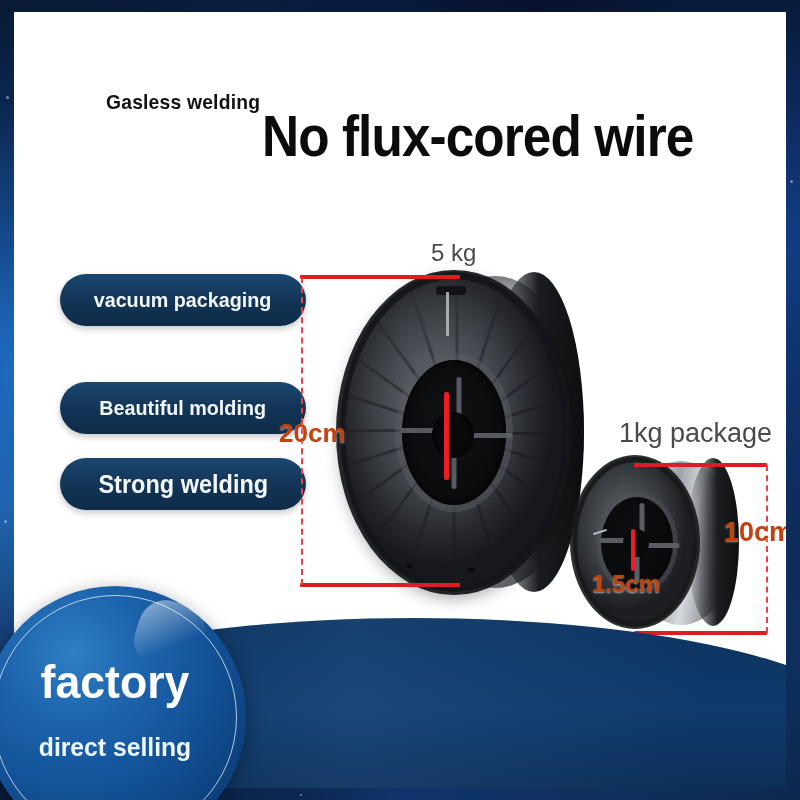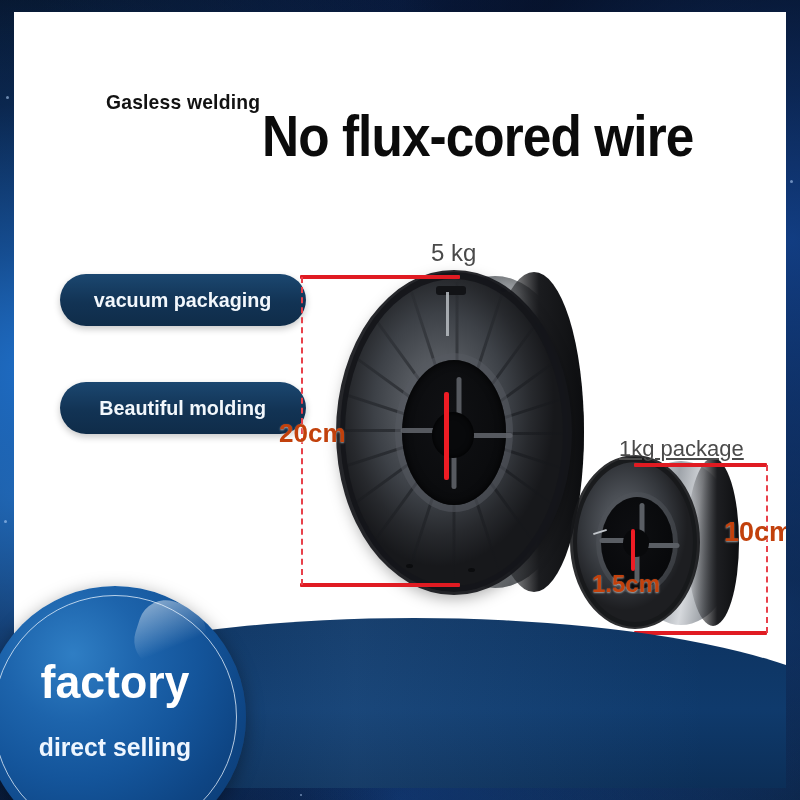--- a/index.html
+++ b/index.html
@@ -219,20 +219,23 @@
     <div class="hdr-left" id="sub1">
       <div>Gasless welding</div>
     </div>
     <div class="headline">No flux-cored wire</div>
 
     <div class="pill" id="pill0">
       <span>vacuum packaging</span>
     </div>
     <div class="pill" id="pill1">
       <span>Beautiful molding</span>
+    </div>
+    <div class="pill" id="pill2">
+      <span>Strong welding</span>
     </div>
 
     <div class="photo">
 
       <div class="spool-lg">
         <div class="lg-back"></div>
         <div class="lg-rimr"></div>
         <div class="lg-flange">
           <i class="rib" style="transform:rotate(0deg) translateX(-50%);"></i>
           <i class="rib" style="transform:rotate(18deg) translateX(-50%);"></i>
@@ -290,21 +293,21 @@
         <div class="redbar" style="left:62px;top:72px;height:42px;width:4px;"></div>
       </div>
 
       <div class="mark-gray" style="left:417px;top:17px;font-size:24px;">5 kg</div>
 
       <div class="mline-h" style="left:286px;top:53px;width:160px;"></div>
       <div class="mline-h" style="left:286px;top:361px;width:160px;"></div>
       <div class="mline-v" style="left:287px;top:55px;height:308px;"></div>
       <div class="mark-red" style="left:265px;top:196px;font-size:26px;">20cm</div>
 
-      <div class="mark-gray" style="left:605px;top:214px;font-size:22px;text-decoration:underline;">1kg package</div>
+      <div class="mark-gray" style="left:605px;top:196px;font-size:27px;">1kg package</div>
 
       <div class="mline-h" style="left:620px;top:241px;width:133px;"></div>
       <div class="mline-h" style="left:620px;top:409px;width:133px;"></div>
       <div class="mline-v" style="left:752px;top:243px;height:168px;"></div>
       <div class="mark-red" style="left:710px;top:295px;font-size:27px;">10cm</div>
       <div class="mark-red" style="left:578px;top:348px;font-size:24px;">1.5cm</div>
     </div>
 
     <div class="banner">
       <div class="sheen"></div>

